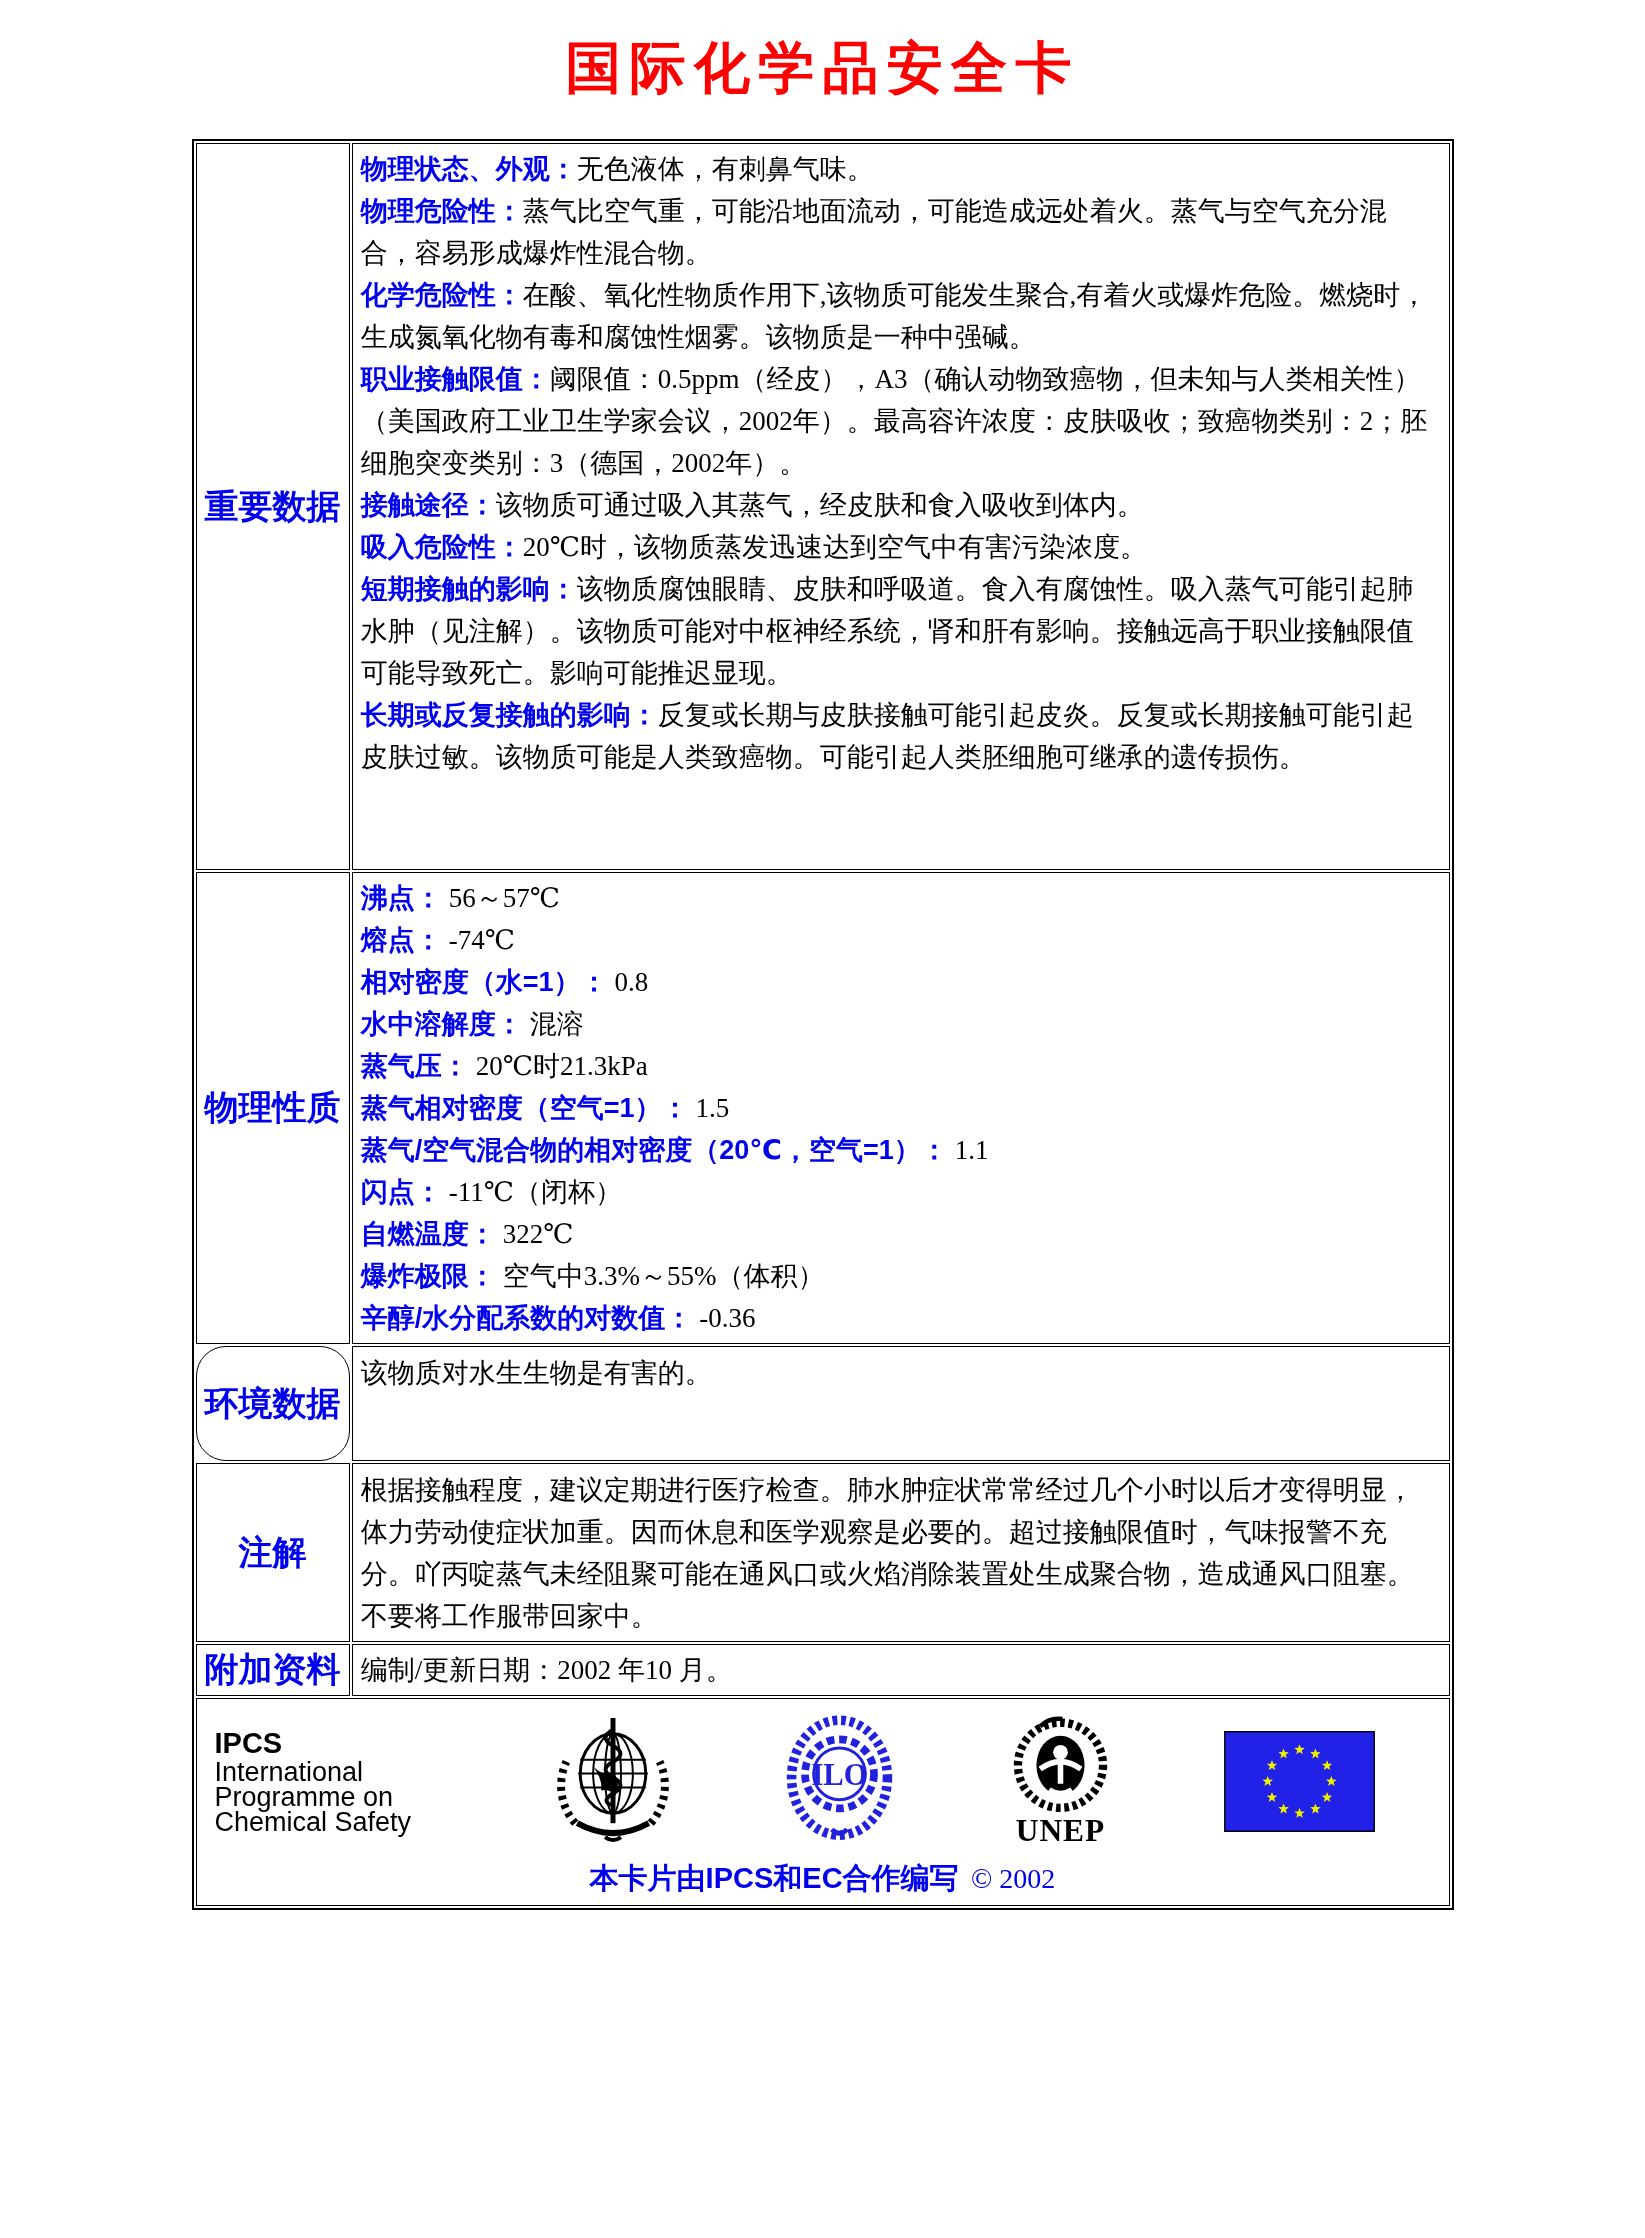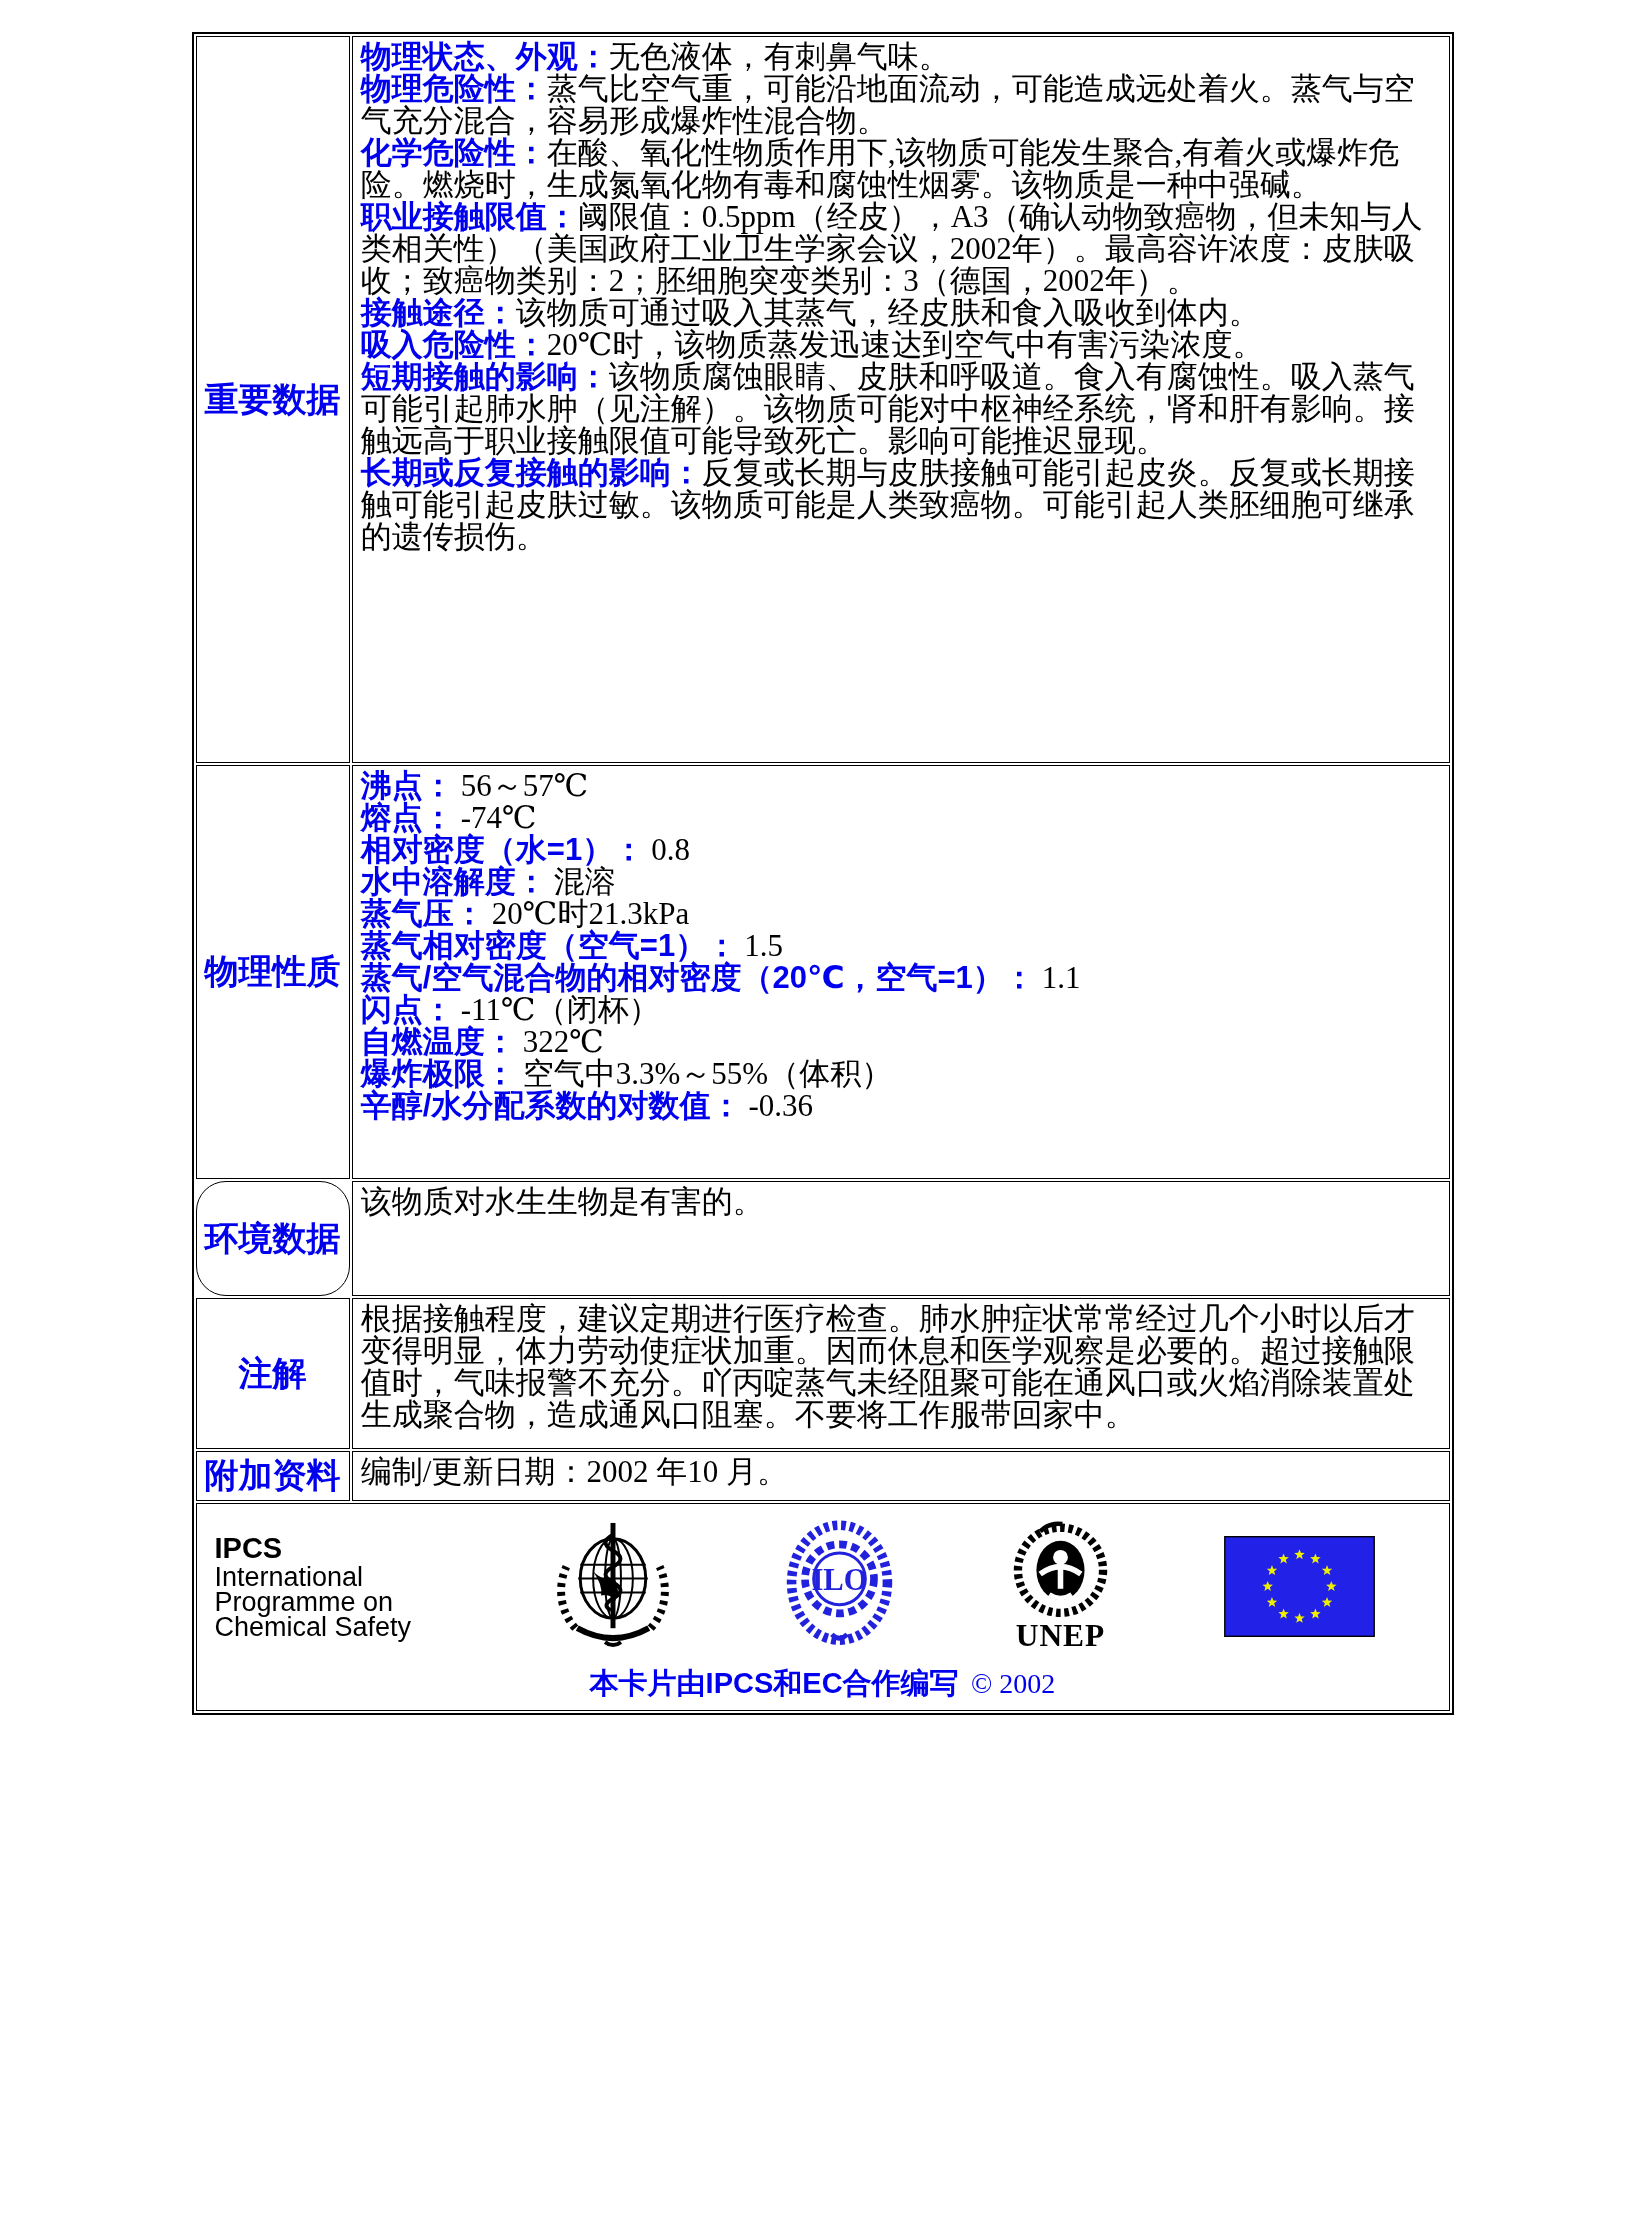--- a/index.html
+++ b/index.html
@@ -6,21 +6,21 @@
   body{width:1645px;min-height:2239px;font-family:"Liberation Serif","DejaVu Serif",serif;color:#000;}
   .page{position:relative;width:1645px;min-height:2239px;background:#fff;}
   .main-title{padding-top:31px;text-align:center;font-family:"Liberation Serif","DejaVu Serif",serif;
     font-weight:bold;font-size:56px;color:#ff0000;letter-spacing:8.3px;}
   table.card{margin:32px auto 0 auto;width:1262px;table-layout:fixed;
     border:2.8px solid #000;border-collapse:separate;border-spacing:2.1px;background:#fff;}
   td{border:1.4px solid #000;vertical-align:top;background:#fff;}
   col.c-side{width:154px;}
   td.side{vertical-align:middle;text-align:center;}
   .side-label{color:#0000ee;font-family:"Liberation Sans","DejaVu Sans",sans-serif;font-weight:bold;font-size:34px;}
-  td.content{padding:4.2px 9.7px 4.2px 8.3px;font-size:31px;line-height:32px;}
+  td.content{padding:4.2px 9.7px 4.2px 8.3px;font-size:27px;line-height:42px;}
   .blab{color:#0000ee;font-family:"Liberation Sans","DejaVu Sans",sans-serif;font-weight:bold;}
   .para{margin:0;}
   .prop-line .val{margin-left:7px;}
   
   td.hdr-cell{padding:9.7px 11px;}
   .hdr{display:flex;justify-content:space-between;align-items:center;font-size:26.4px;line-height:36px;}
   .hdr .num{margin-left:9.7px;color:#000;}
   .chem{color:#000;}
   
   .h-hdr{height:50px;}
@@ -43,20 +43,21 @@
   .caption .c2{margin-left:12.5px;font-family:"Liberation Serif",serif;font-weight:normal;font-size:28px;}
   
   td.legal-cell{padding:11px 9.7px;vertical-align:middle;font-size:24px;line-height:35px;}
   .legal-label{color:#000;font-family:"Liberation Sans","DejaVu Sans",sans-serif;font-weight:bold;}
 </style>
 </head>
 <body>
 
 <div class="page">
 
+  <div class="main-title">国际化学品安全卡</div>
 
   <table class="card">
     <colgroup>
         <col class="c-side">
         <col>
       </colgroup>
 
     <tbody>
 
     <tr>

